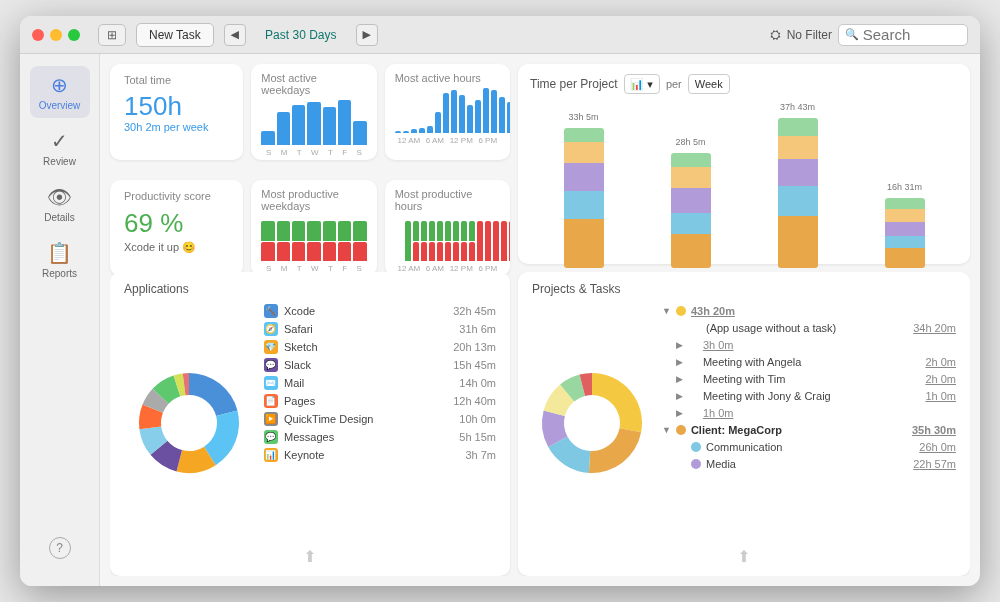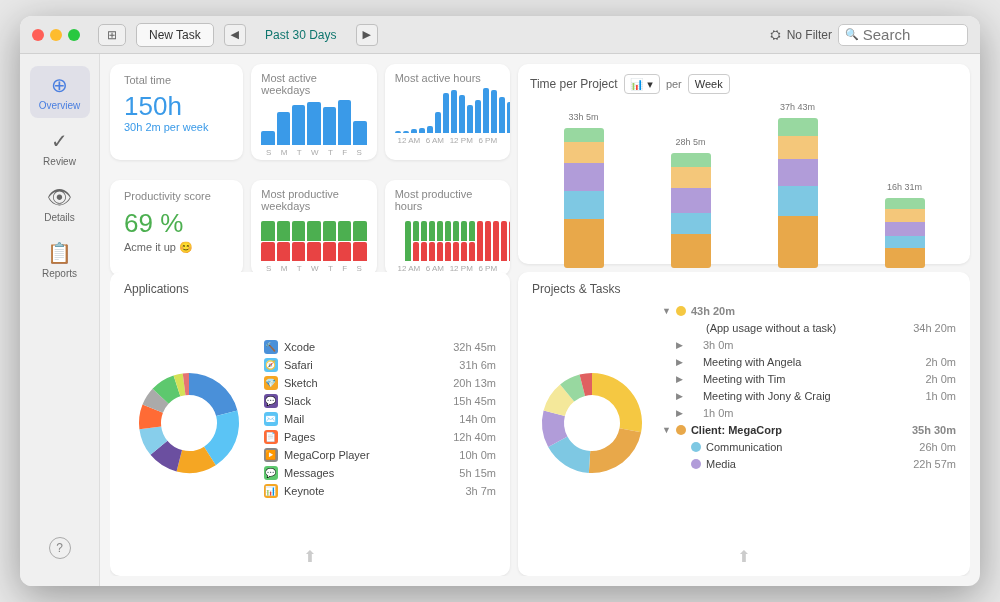--- a/index.html
+++ b/index.html
@@ -199,21 +199,20 @@
     .app-card {
       width: 400px;
       flex-shrink: 0;
       background: white;
       border-radius: 10px;
       padding: 10px 14px;
       box-shadow: 0 1px 3px rgba(0,0,0,0.08);
       display: flex;
       flex-direction: column;
       overflow: hidden;
-      gap: 36px;
     }
     .app-card-title { font-size: 12px; color: #555; font-weight: 500; margin-bottom: 8px; }
     .app-content { display: flex; gap: 10px; flex: 1; overflow: hidden; }
     .donut-container { width: 130px; flex-shrink: 0; display: flex; align-items: center; justify-content: center; }
     .app-list { flex: 1; display: flex; flex-direction: column; gap: 4px; overflow: hidden; }
     .app-row { display: flex; align-items: center; gap: 6px; font-size: 11px; }
     .app-dot { width: 14px; height: 14px; border-radius: 3px; flex-shrink: 0; display: flex; align-items: center; justify-content: center; font-size: 9px; }
     .app-name { flex: 1; color: #444; }
     .app-time { color: #888; white-space: nowrap; }
 
@@ -227,21 +226,21 @@
       flex-direction: column;
       overflow: hidden;
     }
     .projects-title { font-size: 12px; color: #555; font-weight: 500; margin-bottom: 8px; }
     .projects-content { display: flex; gap: 10px; flex: 1; overflow: hidden; }
     .projects-donut { width: 120px; flex-shrink: 0; display: flex; align-items: center; justify-content: center; }
     .projects-list { flex: 1; overflow-y: auto; display: flex; flex-direction: column; gap: 3px; }
     .proj-row { display: flex; align-items: center; gap: 5px; font-size: 11px; padding: 1px 0; }
     .proj-dot { width: 10px; height: 10px; border-radius: 50%; flex-shrink: 0; }
     .proj-name { flex: 1; color: #444; }
-    .proj-time { color: #888; white-space: nowrap; }
+    .proj-time { color: #888; white-space: nowrap; text-decoration: underline; }
     .proj-indent { margin-left: 14px; }
     .proj-client { font-weight: 600; color: #333; }
     .proj-arrow { color: #888; font-size: 9px; flex-shrink: 0; }
     .proj-no-dot { width: 10px; flex-shrink: 0; }
 
     
     .projects-list::-webkit-scrollbar { width: 0; }
     .card-footer {
       display: flex; justify-content: center; padding-top: 6px;
       font-size: 16px; color: #ccc; cursor: pointer;
@@ -357,21 +356,21 @@
                   <span>12 PM</span>
                   <span>6 PM</span>
                 </div>
             </div>
           </div>
           <div class="stats-bottom">
 
             <div class="stat-card">
               <div class="stat-card-title">Productivity score</div>
               <div class="stat-score">69 %</div>
-              <div class="stat-keep">Acme it up 😊</div>
+              <div class="stat-keep">Xcode it up 😊</div>
             </div>
 
             <div class="chart-card">
               <div class="chart-card-title">Most productive weekdays</div>
               <div class="bar-chart" id="prod-weekdays-bars" style="align-items: flex-end;">
                   <div style="display: flex; flex-direction: column; align-items: center; flex: 1 1 0%; gap: 1px; justify-content: flex-end; height: 40px;">
                     <div class="bar green" style="height: 12.3711px; width: 100%;"></div>
                     <div class="bar red" style="height: 2.06186px; width: 100%;"></div>
                   </div>
                   <div style="display: flex; flex-direction: column; align-items: center; flex: 1 1 0%; gap: 1px; justify-content: flex-end; height: 40px;">
@@ -590,21 +589,21 @@
                   <div class="app-name">Mail</div>
                   <div class="app-time">14h 0m</div>
                 </div>
                 <div class="app-row">
                   <div class="app-dot" style="background: rgb(255, 107, 53);">📄</div>
                   <div class="app-name">Pages</div>
                   <div class="app-time">12h 40m</div>
                 </div>
                 <div class="app-row">
                   <div class="app-dot" style="background: rgb(136, 136, 136);">▶️</div>
-                  <div class="app-name">MegaCorp Player</div>
+                  <div class="app-name">QuickTime Design</div>
                   <div class="app-time">10h 0m</div>
                 </div>
                 <div class="app-row">
                   <div class="app-dot" style="background: rgb(93, 200, 110);">💬</div>
                   <div class="app-name">Messages</div>
                   <div class="app-time">5h 15m</div>
                 </div>
                 <div class="app-row">
                   <div class="app-dot" style="background: rgb(245, 166, 35);">📊</div>
                   <div class="app-name">Keynote</div>

